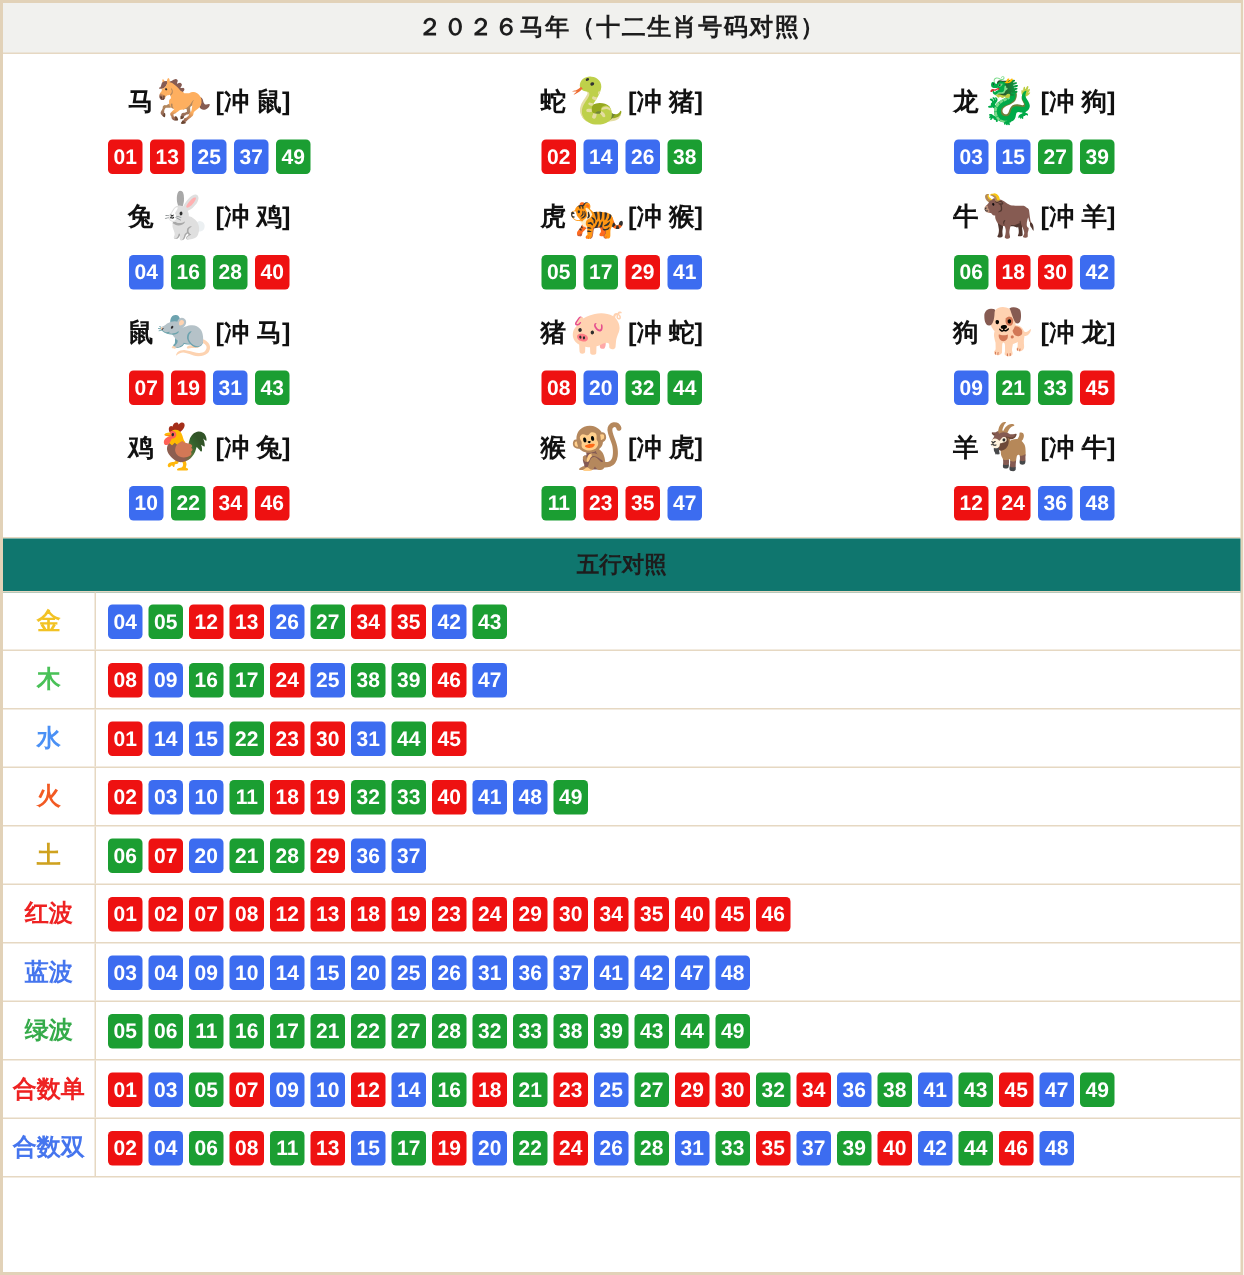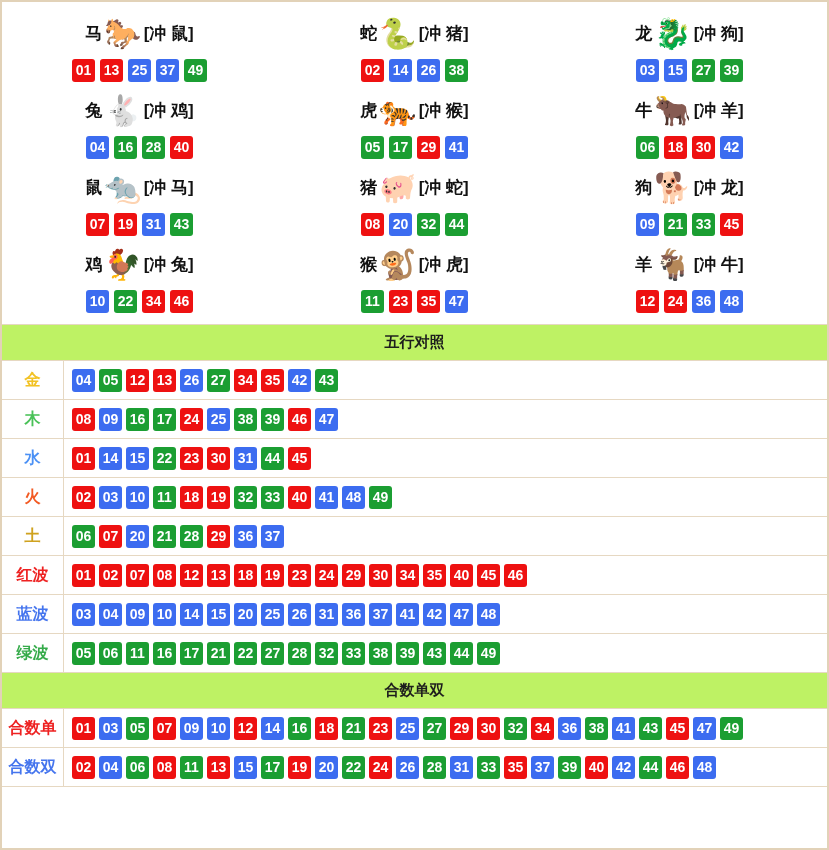--- a/index.html
+++ b/index.html
@@ -19,36 +19,37 @@
   }
   .zcell { height:77px; display:flex; flex-direction:column; align-items:center; justify-content:center; }
   .zname { display:flex; align-items:center; font-size:17px; font-weight:bold; color:#111; height:44px; }
   .zicon { font-size:30px; line-height:1; margin:0 2px; font-family:"DejaVu Sans",sans-serif; }
   .zballs { display:flex; gap:5px; margin-top:3px; }
   .ball {
     width:23px; height:23px; border-radius:3px; color:#fff; font-weight:bold;
     font-size:14px; display:flex; align-items:center; justify-content:center; flex:0 0 auto;
   }
   .section-header {
-    height:35px; background:#bef264; border-bottom:1px solid #e6d8c2;
+    height:35px; background:#0f766e; border-bottom:1px solid #e6d8c2;
     display:flex; align-items:center; justify-content:center;
     font-weight:bold; font-size:15px; color:#1d1d1d;
   }
   .lrow { display:flex; align-items:stretch; border-bottom:1px solid #e6d8c2; min-height:38px; }
   .lrow .lbl {
     width:61px; flex:0 0 61px; border-right:1px solid #e6d8c2;
     display:flex; align-items:center; justify-content:center;
     font-size:16px; font-weight:bold;
   }
   .lrow .balls { flex:1; display:flex; align-items:center; flex-wrap:wrap; gap:4px; padding:7px 8px; }
 </style>
 </head>
 <body>
 
 <div class="chart">
+  <div class="title-bar">２０２６马年（十二生肖号码对照）</div>
 
   <div class="zodiac-grid" id="zodiac-grid">
       <div class="zcell">
         <div class="zname">
           <span>马</span>
           <span class="zicon" style="color: rgb(201, 29, 16);">🐎</span>
           <span>[冲 鼠]</span>
         </div>
         <div class="zballs">
           <span class="ball" style="background: rgb(238, 17, 17);">01</span>
@@ -341,21 +342,20 @@
           <span class="ball" style="background: rgb(27, 158, 50);">33</span>
           <span class="ball" style="background: rgb(27, 158, 50);">38</span>
           <span class="ball" style="background: rgb(27, 158, 50);">39</span>
           <span class="ball" style="background: rgb(27, 158, 50);">43</span>
           <span class="ball" style="background: rgb(27, 158, 50);">44</span>
           <span class="ball" style="background: rgb(27, 158, 50);">49</span>
         </div>
       </div>
     </div>
 
-  <div class="section-header">合数单双</div>
   <div id="sum-parity-rows">
       <div class="lrow">
         <div class="lbl" style="color: rgb(238, 34, 34);">合数单</div>
         <div class="balls">
           <span class="ball" style="background: rgb(238, 17, 17);">01</span>
           <span class="ball" style="background: rgb(60, 108, 240);">03</span>
           <span class="ball" style="background: rgb(27, 158, 50);">05</span>
           <span class="ball" style="background: rgb(238, 17, 17);">07</span>
           <span class="ball" style="background: rgb(60, 108, 240);">09</span>
           <span class="ball" style="background: rgb(60, 108, 240);">10</span>

